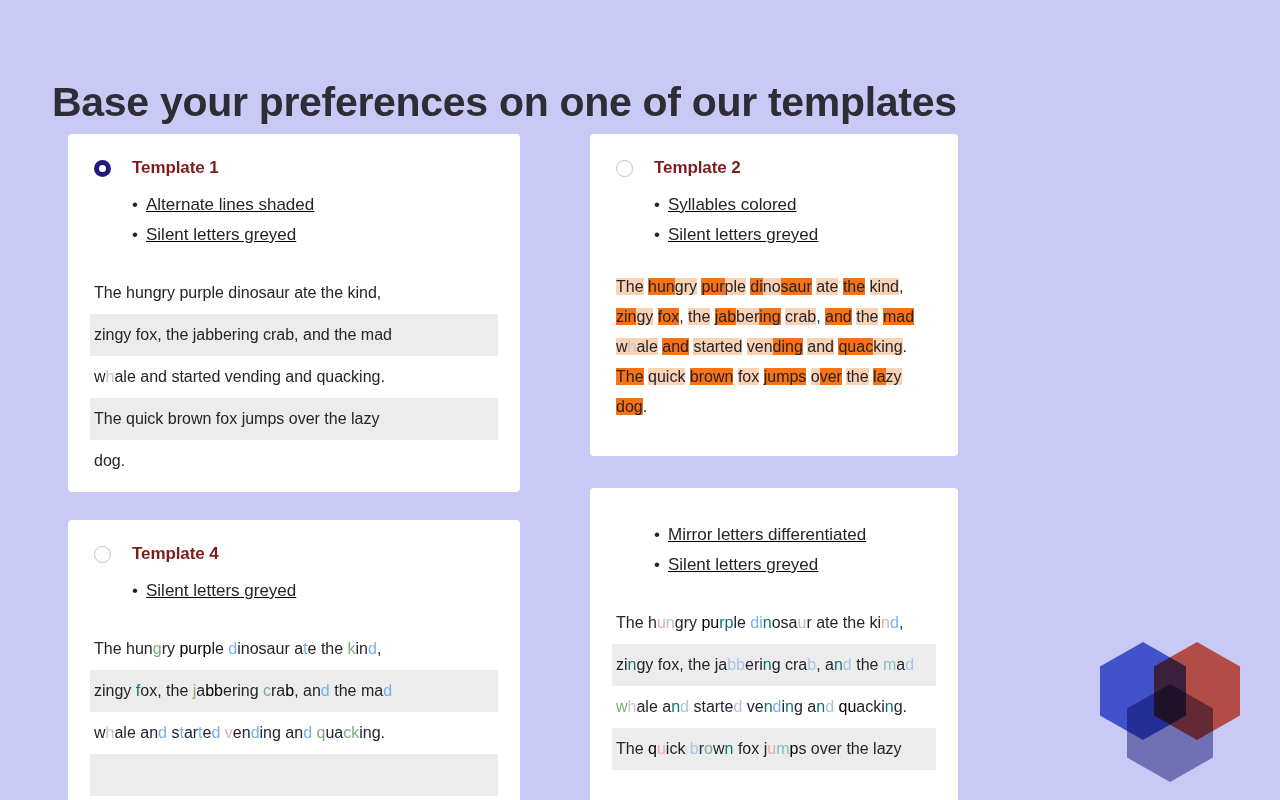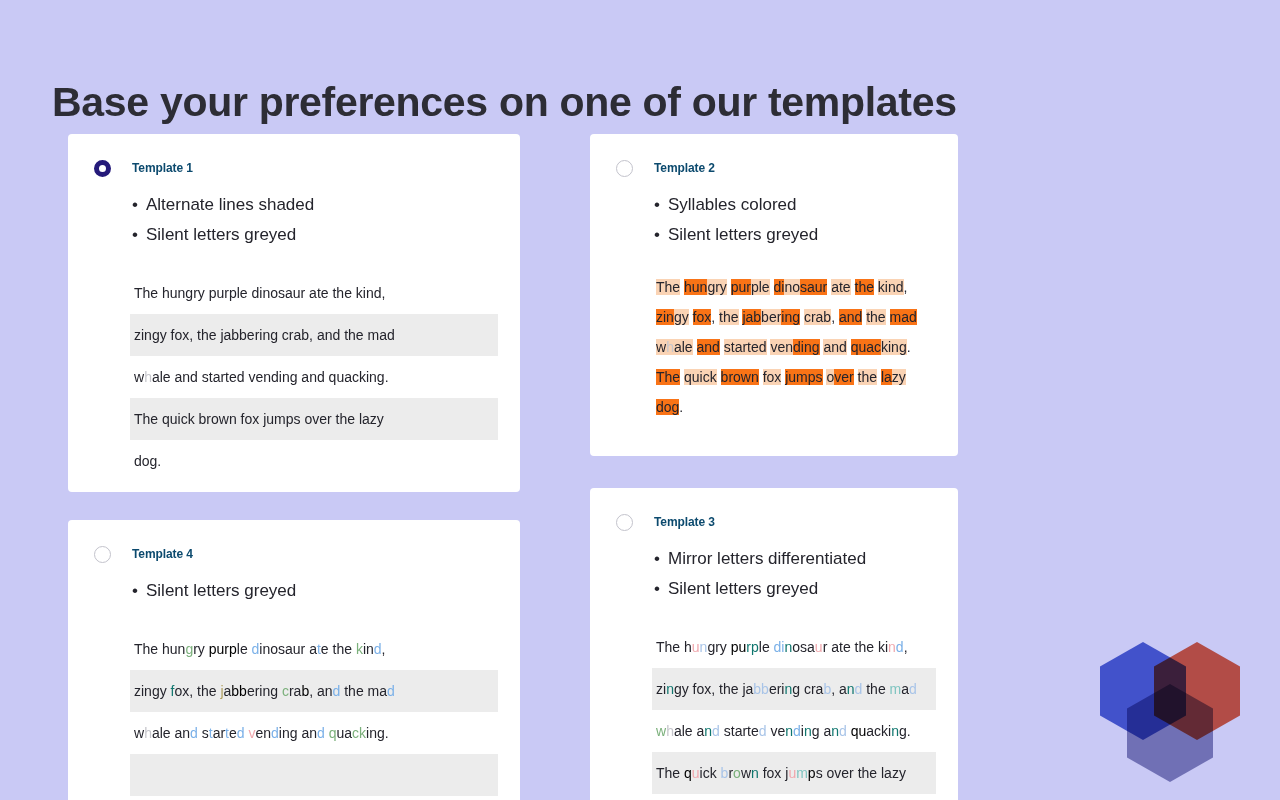--- a/index.html
+++ b/index.html
@@ -68,52 +68,52 @@
     background: #ffffff;
     flex: none;
     position: relative;
   }
   .radio.checked {
     border: 5px solid #251a7a;
     background: #ffffff;
   }
 
   .card-title {
-    font-size: 12px;
+    font-size: 17px;
     font-weight: bold;
-    color: #0c4a6e;
+    color: #7f1d1d;
     letter-spacing: -0.1px;
   }
 
   .feature-list {
     margin: 10px 0 0 0;
     padding: 0 0 0 52px;
     list-style: none;
+    text-decoration: underline;
   }
   .feature-list li {
     font-size: 17px;
     color: #24242c;
     line-height: 30px;
     position: relative;
   }
   .feature-list li::before {
     content: "\2022";
     position: absolute;
     left: -14px;
     top: 0;
     font-size: 17px;
     color: #24242c;
   }
 
   .sample {
     margin-top: 22px;
-    font-size: 14px;
+    font-size: 16px;
     color: #24242c;
     line-height: 42px;
-    margin-left: 40px;
   }
   .sample.tight { line-height: 30px; }
 
   
   .ln {
     display: block;
     white-space: nowrap;
   }
   .ln.shade {
     background: #ececec;
@@ -209,24 +209,20 @@
     <div class="sample tight">
       <span class="ln"><span class="syA">The</span> <span class="syB">hun</span><span class="syA">gry</span> <span class="syB">pur</span><span class="syA">ple</span> <span class="syB">di</span><span class="syA">no</span><span class="syB">saur</span> <span class="syA">ate</span> <span class="syB">the</span> <span class="syA">kind</span>,</span>
       <span class="ln"><span class="syB">zin</span><span class="syA">gy</span> <span class="syB">fox</span>, <span class="syA">the</span> <span class="syB">jab</span><span class="syA">ber</span><span class="syB">ing</span> <span class="syA">crab</span>, <span class="syB">and</span> <span class="syA">the</span> <span class="syB">mad</span></span>
       <span class="ln"><span class="syA">w<span class="silent">h</span>ale</span> <span class="syB">and</span> <span class="syA">started</span> <span class="syA">ven</span><span class="syB">ding</span> <span class="syA">and</span> <span class="syB">quac</span><span class="syA">king</span>.</span>
       <span class="ln"><span class="syB">The</span> <span class="syA">quick</span> <span class="syB">brown</span> <span class="syA">fox</span> <span class="syB">jumps</span> <span class="syA">o</span><span class="syB">ver</span> <span class="syA">the</span> <span class="syB">la</span><span class="syA">zy</span></span>
       <span class="ln"><span class="syB">dog</span>.</span>
     </div>
   </div>
 
   <div class="card card-right" id="card-template-3">
-    <div class="card-head">
-      <span class="radio"></span>
-      <span class="card-title">Template 3</span>
-    </div>
     <ul class="feature-list">
       <li>Mirror letters differentiated</li>
       <li>Silent letters greyed</li>
     </ul>
     <div class="sample">
       <span class="ln">The h<span class="c-pink">u</span><span class="c-lblue">n</span>gry <span class="c-orange">pu</span><span class="c-purple">rp</span>le <span class="c-blue">di</span><span class="c-purple">n</span>osa<span class="c-pink">u</span>r ate the ki<span class="c-pink">n</span><span class="c-blue">d</span>,</span>
       <span class="ln shade">zi<span class="c-purple">n</span>gy fox, the ja<span class="c-lblue">bb</span>eri<span class="c-purple">n</span>g cra<span class="c-lblue">b</span>, a<span class="c-purple">n</span><span class="c-lblue">d</span> the <span class="c-teal">m</span>a<span class="c-lblue">d</span></span>
       <span class="ln"><span class="c-green">w</span><span class="silent">h</span>ale a<span class="c-purple">n</span><span class="c-lblue">d</span> starte<span class="c-lblue">d</span> ve<span class="c-purple">n</span><span class="c-blue">d</span>i<span class="c-purple">n</span>g a<span class="c-purple">n</span><span class="c-lblue">d</span> <span class="c-orange">qu</span>acki<span class="c-purple">n</span>g.</span>
       <span class="ln shade">The <span class="c-orange">q</span><span class="c-pink">u</span>ick <span class="c-lblue">b</span>r<span class="c-green">o</span>w<span class="c-purple">n</span> fox j<span class="c-pink">u</span><span class="c-teal">m</span><span class="c-orange">p</span>s over the lazy</span>
     </div>

